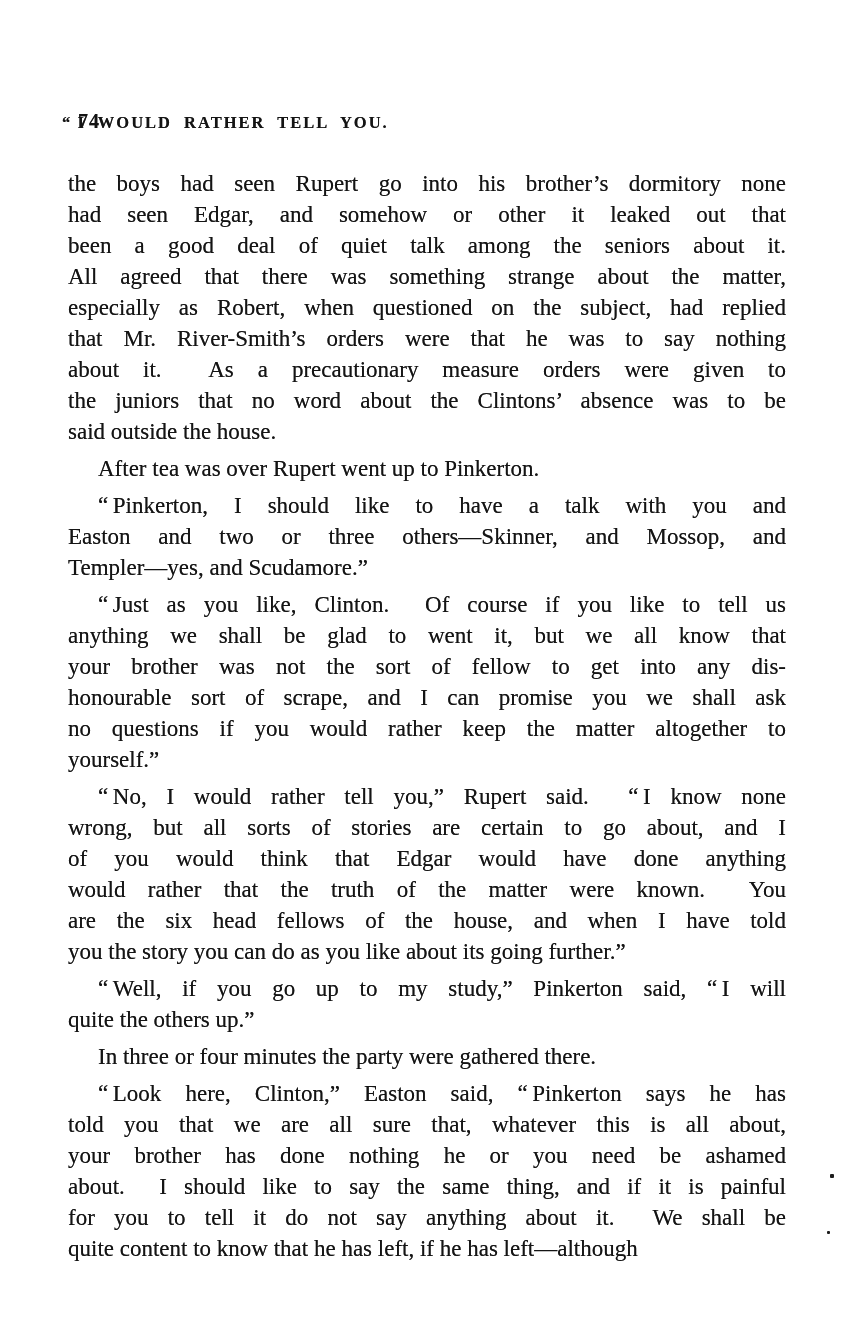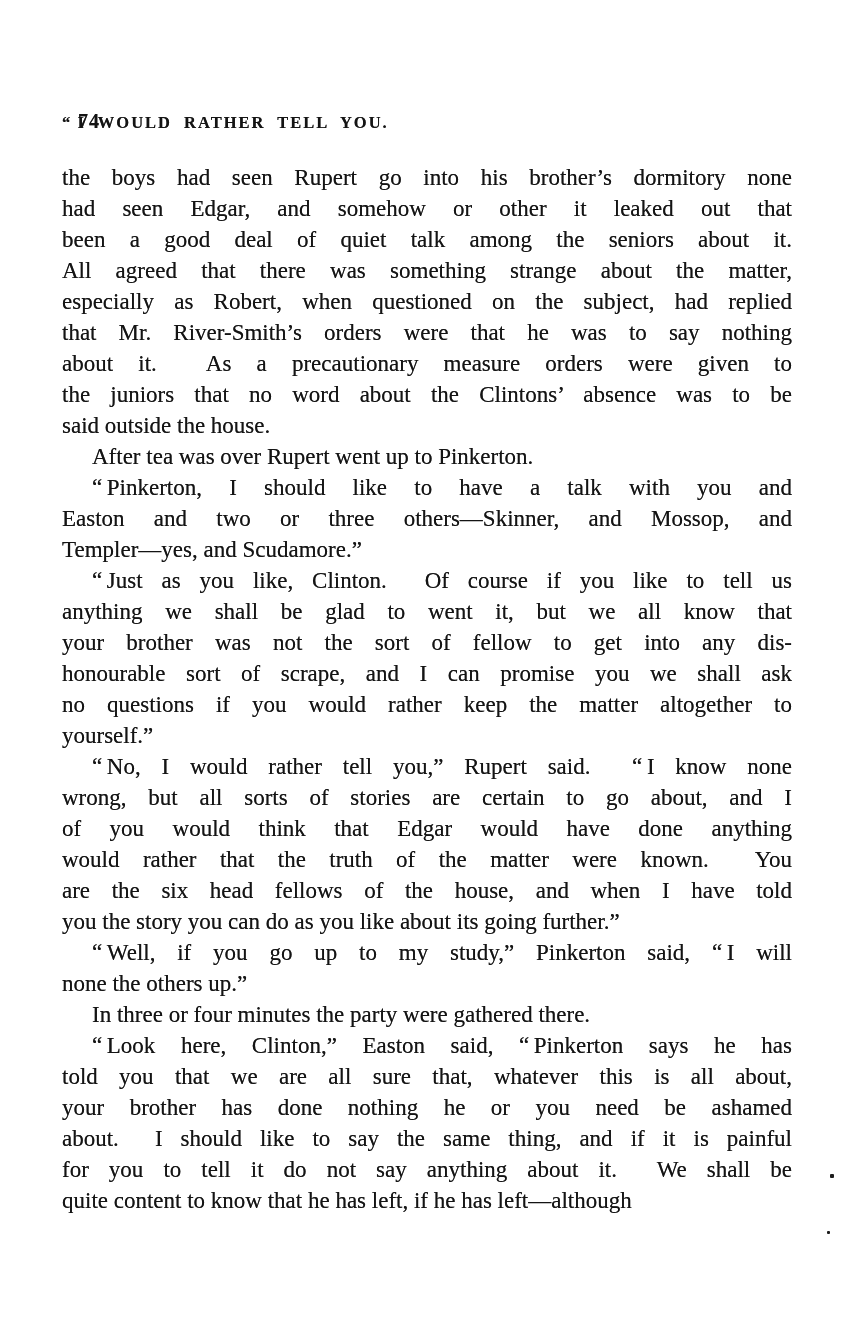--- a/index.html
+++ b/index.html
@@ -47,21 +47,21 @@
     white-space: nowrap;
   }
   .text-block {
     position: absolute;
     top: 162px;
     left: 62px;
     width: 730px;
     font-size: 23px;
     line-height: 31px;
   }
-  .para { margin: 0; }
+  .para { margin: 6px; }
   .para.indent .line:first-child { text-indent: 30px; }
   .line {
     text-align: justify;
     text-align-last: justify;
   }
   .line.last {
     text-align: center;
     text-align-last: left;
   }
   .speck {
@@ -110,21 +110,21 @@
       <div class="para indent">
         <div class="line">“ No, I would rather tell you,” Rupert said.&nbsp; “ I know none</div>
         <div class="line">wrong, but all sorts of stories are certain to go about, and I</div>
         <div class="line">of you would think that Edgar would have done anything</div>
         <div class="line">would rather that the truth of the matter were known.&nbsp; You</div>
         <div class="line">are the six head fellows of the house, and when I have told</div>
         <div class="line last">you the story you can do as you like about its going further.”</div>
       </div>
       <div class="para indent">
         <div class="line">“ Well, if you go up to my study,” Pinkerton said, “ I will</div>
-        <div class="line last">none the others up.”</div>
+        <div class="line last">quite the others up.”</div>
       </div>
       <div class="para indent">
         <div class="line last">In three or four minutes the party were gathered there.</div>
       </div>
       <div class="para indent">
         <div class="line">“ Look here, Clinton,” Easton said, “ Pinkerton says he has</div>
         <div class="line">told you that we are all sure that, whatever this is all about,</div>
         <div class="line">your brother has done nothing he or you need be ashamed</div>
         <div class="line">about.&nbsp; I should like to say the same thing, and if it is painful</div>
         <div class="line">for you to tell it do not say anything about it.&nbsp; We shall be</div>

